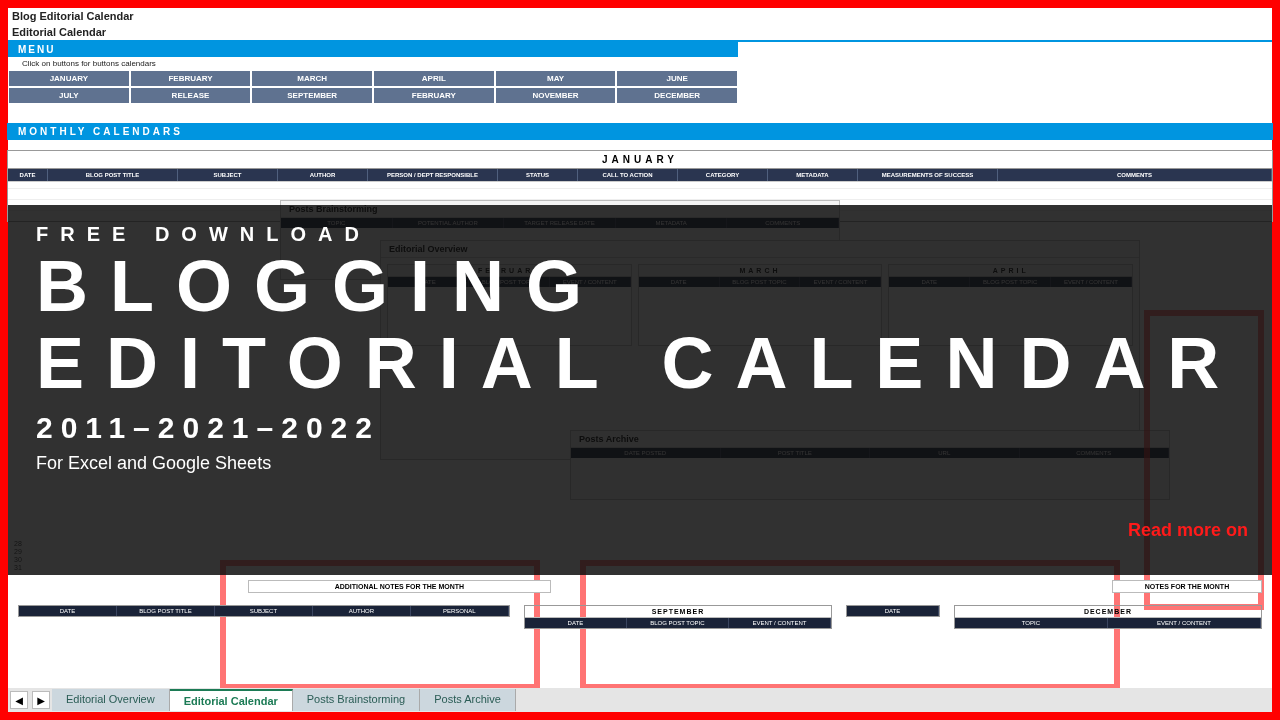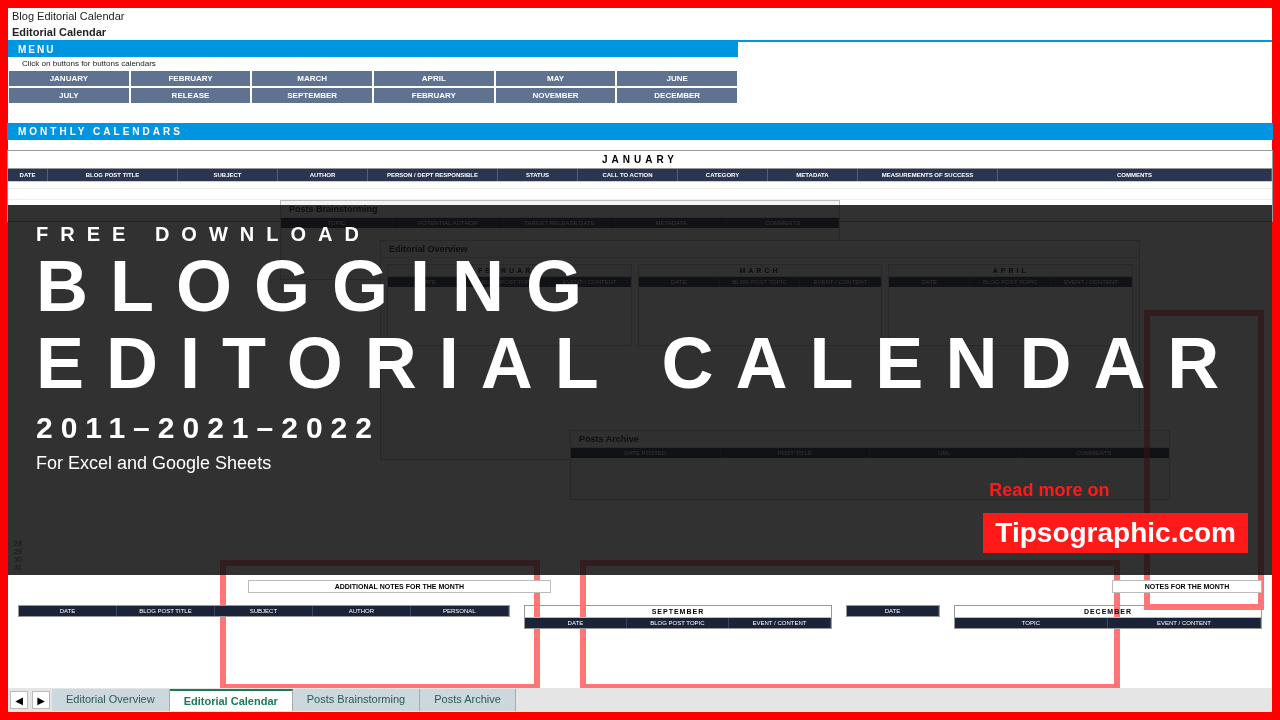--- a/index.html
+++ b/index.html
@@ -3,21 +3,21 @@
 <meta charset="utf-8">
 <style>
 *{margin:0;padding:0;box-sizing:border-box}
 html,body{width:1280px;height:720px;overflow:hidden;font-family:Arial,Helvetica,sans-serif;background:#fff}
 
 
 .frame{position:absolute;inset:0;border:8px solid #ff0000}
 
 
 .sheet{position:absolute;top:8px;left:8px;right:8px;font-size:9px;color:#222}
-.doc-title{font-weight:normal;font-size:11px;padding:2px 4px}
+.doc-title{font-weight:bold;font-size:11px;padding:2px 4px}
 .sub-title{font-weight:bold;font-size:11px;padding:2px 4px;border-bottom:2px solid #0095e0}
 
 
 .menu-bar{}
 .menu-bar .bar{background:#0095e0;color:#fff;font-weight:bold;font-size:10px;letter-spacing:2px;padding:2px 10px;width:730px}
 .menu-note{font-size:8px;padding:2px 14px}
 .month-row{display:flex;width:730px}
 .month-btn{flex:1;background:#5f7290;color:#fff;font-size:8px;font-weight:bold;text-align:center;padding:3px 0;border:1px solid #fff;cursor:pointer}
 
 
@@ -244,15 +244,14 @@
 </div>
 
 <div class="overlay">
   <div class="ovl-kicker">FREE DOWNLOAD</div>
   <div class="ovl-main">BLOGGING</div>
   <div class="ovl-main">EDITORIAL CALENDAR</div>
   <div class="ovl-years">2011–2021–2022</div>
   <div class="ovl-sub">For Excel and Google Sheets</div>
   <div class="brand-box">
     <div class="brand-top">Read more on</div>
-    <div class="brand-name">Tipsographic.com</div>
   </div>
 </div>
 
 </body></html>

